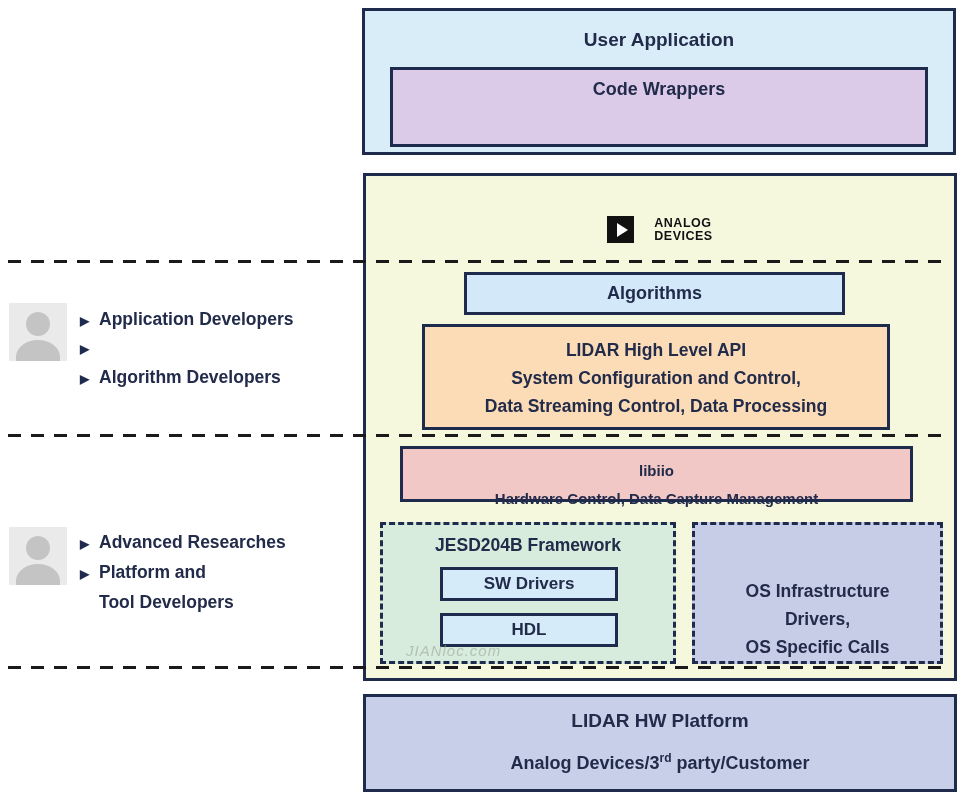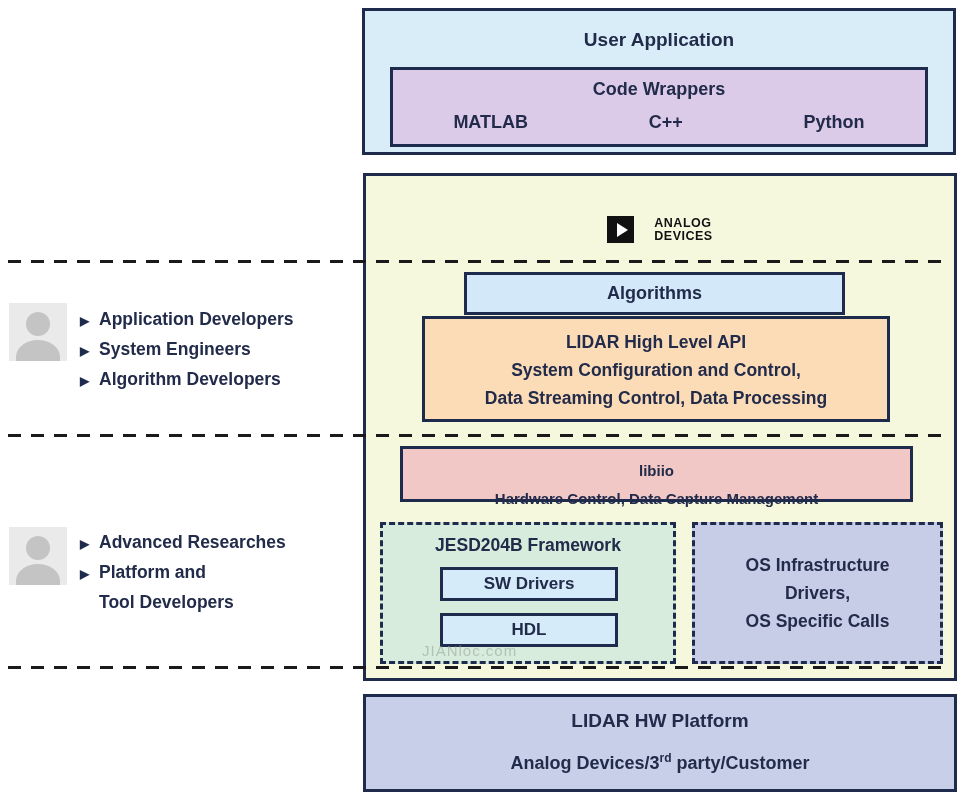--- a/index.html
+++ b/index.html
@@ -55,21 +55,21 @@
     margin-left: 3px;
   }
   .adi-text { color: #111111; font-size: 12.5px; line-height: 13px; letter-spacing: 0.5px; }
 
   .algorithms {
     left: 98px; top: 96px; width: 381px; height: 43px;
     background: #d3e9fa; border: 3px solid #1e2b4d;
     display: flex; align-items: center; justify-content: center; font-size: 18px;
   }
   .api-box {
-    left: 56px; top: 140px; width: 468px; height: 106px;
+    left: 56px; top: 148px; width: 468px; height: 106px;
     background: #fcdcb7; border: 3px solid #1e2b4d;
     text-align: center; font-size: 17.5px; line-height: 28px; padding-top: 9px;
   }
   .libiio-box {
     left: 34px; top: 270px; width: 513px; height: 56px;
     background: #f2c8c7; border: 3px solid #1e2b4d;
     text-align: center; font-size: 15px; line-height: 28px; padding-top: 8px;
   }
   .jesd-box {
     left: 14px; top: 346px; width: 296px; height: 142px;
@@ -80,26 +80,26 @@
   .inner-driver {
     left: 57px; width: 178px; height: 34px;
     background: #d6ebfa; border: 3px solid #1e2b4d;
     display: flex; align-items: center; justify-content: center; font-size: 17px;
   }
   .sw-drivers { top: 42px; }
   .hdl { top: 88px; }
   .os-box {
     left: 326px; top: 346px; width: 251px; height: 142px;
     background: #c7cde6; border: 3px dashed #1e2b4d;
-    display: flex; flex-direction: column; align-items: center; justify-content: center;
+    display: flex; flex-direction: column; align-items: center; justify-content: flex-end;
     font-size: 17.5px; line-height: 28px; text-align: center;
   }
   .watermark {
-    left: 56px; top: 466px; font-size: 15px; font-weight: normal;
-    color: rgba(150, 160, 148, 0.55); letter-spacing: 1px;
+    left: 40px; top: 466px; font-size: 15px; font-weight: normal;
+    color: rgba(150, 160, 148, 0.55); letter-spacing: 1px; font-style: italic;
   }
 
   .hw-platform {
     left: 363px; top: 694px; width: 594px; height: 98px;
     background: #c8d0e9; border: 3px solid #1e2b4d;
     text-align: center;
   }
   .hw-title { width: 100%; top: 13px; text-align: center; font-size: 19px; }
   .hw-subtitle { width: 100%; top: 54px; text-align: center; font-size: 18px; }
   .hw-subtitle sup { font-size: 12px; }
@@ -138,25 +138,20 @@
 </style>
 </head>
 <body>
 
 <div id="page">
 
   <div class="abs user-app">
     <div class="abs user-app-title">User Application</div>
     <div class="abs code-wrappers">
       <div class="abs code-wrappers-title">Code Wrappers</div>
-      <div class="code-wrappers-items">
-        <span>MATLAB</span>
-        <span>C++</span>
-        <span>Python</span>
-      </div>
     </div>
   </div>
 
   <div class="abs framework">
 
     <div class="abs adi-logo">
       <span class="adi-mark">
           <span class="adi-triangle"></span>
         </span>
       <span class="adi-text">
@@ -212,21 +207,20 @@
     <span class="head"></span>
     <span class="shoulders"></span>
   </div>
   <div class="abs persona-list persona-list-1">
     <div class="persona-row">
       <span class="bullet">▶</span>
       <span>Application Developers</span>
     </div>
     <div class="persona-row">
       <span class="bullet">▶</span>
-      <span>System Engineers</span>
     </div>
     <div class="persona-row">
       <span class="bullet">▶</span>
       <span>Algorithm Developers</span>
     </div>
   </div>
 
   <div class="abs avatar avatar-2">
     <span class="head"></span>
     <span class="shoulders"></span>

